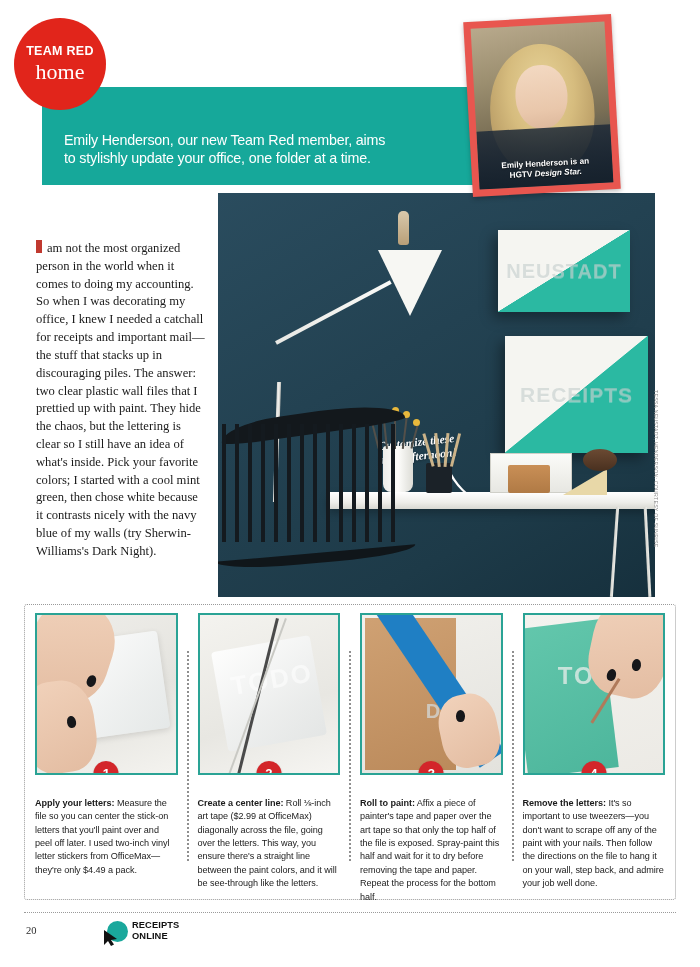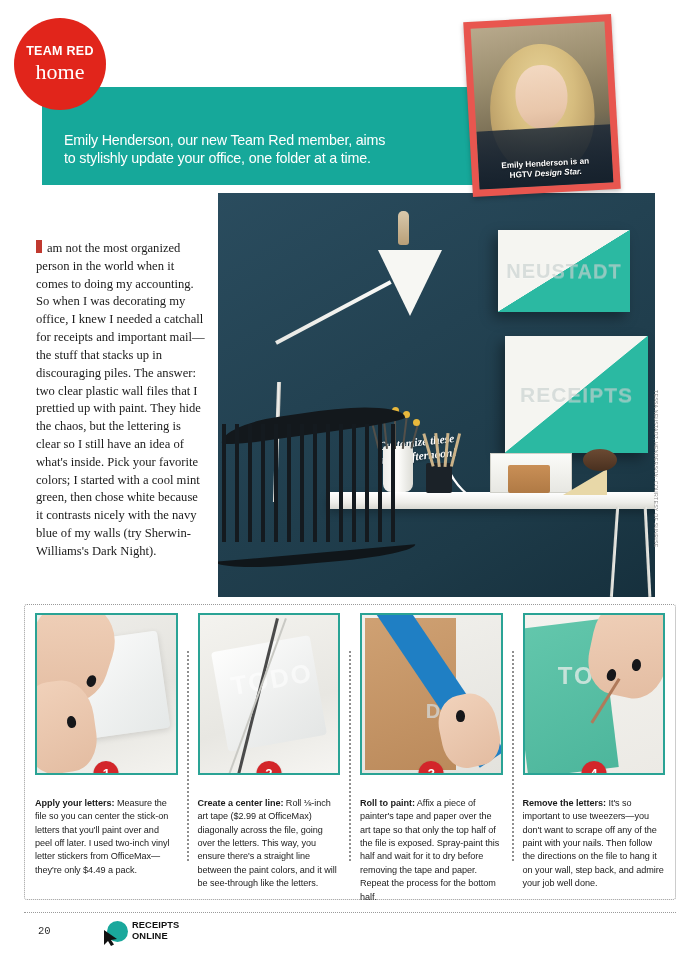--- a/index.html
+++ b/index.html
@@ -460,24 +460,24 @@
 
   
   .footer-rule {
     position: absolute;
     left: 24px; top: 912px;
     width: 652px; height: 0;
     border-top: 1px dotted #9a9a9a;
   }
   .page-num {
     position: absolute;
-    left: 38px; top: 925px;
+    left: 26px; top: 925px;
     font-size: 10.5px;
     color: #2b2b2b;
-    font-family: Liberation Mono, monospace;
+    font-family: Liberation Serif, serif;
   }
   .rb-cursor {
     position: absolute;
     left: 103px; top: 921px;
     width: 26px; height: 26px;
   }
   .rb-circle {
     position: absolute; left: 4px; top: 0;
     width: 21px; height: 21px;
     border-radius: 50%;

